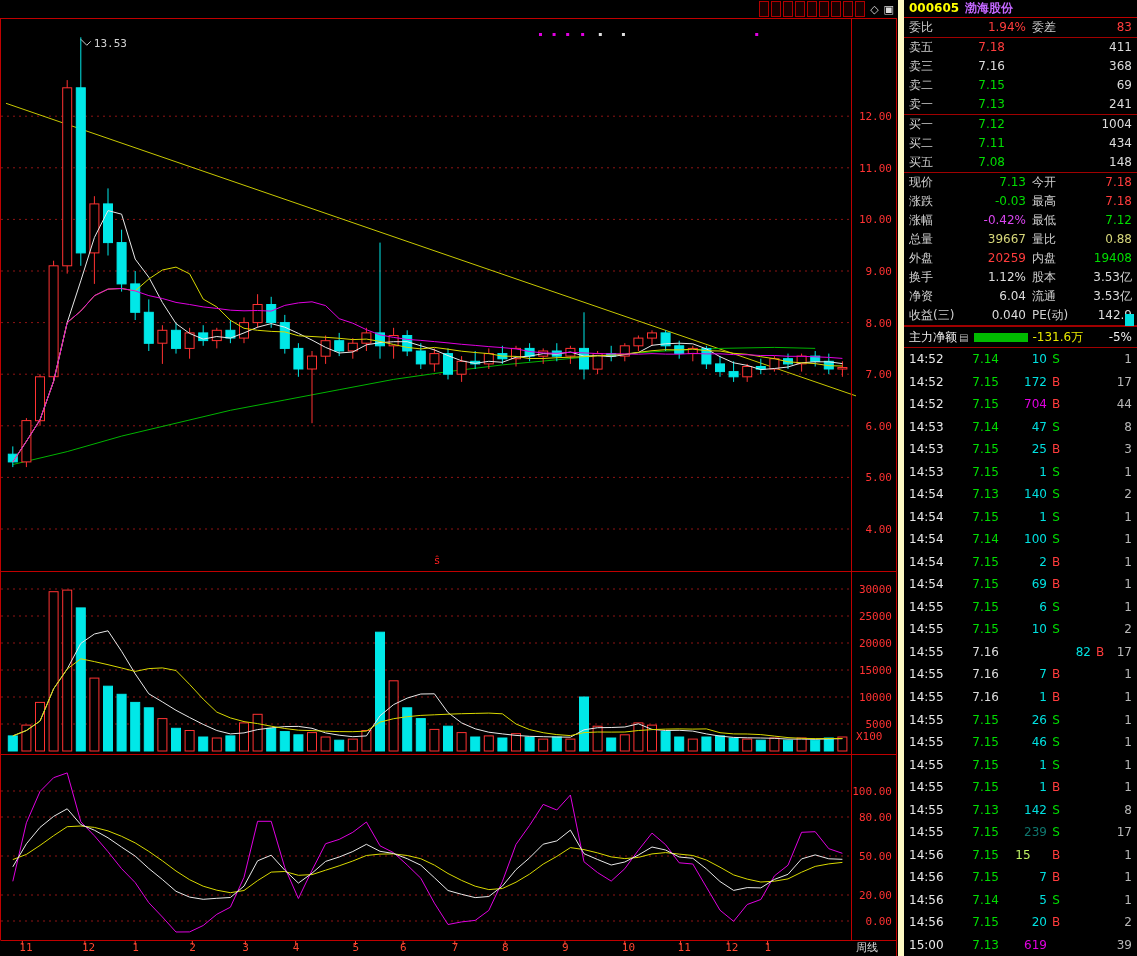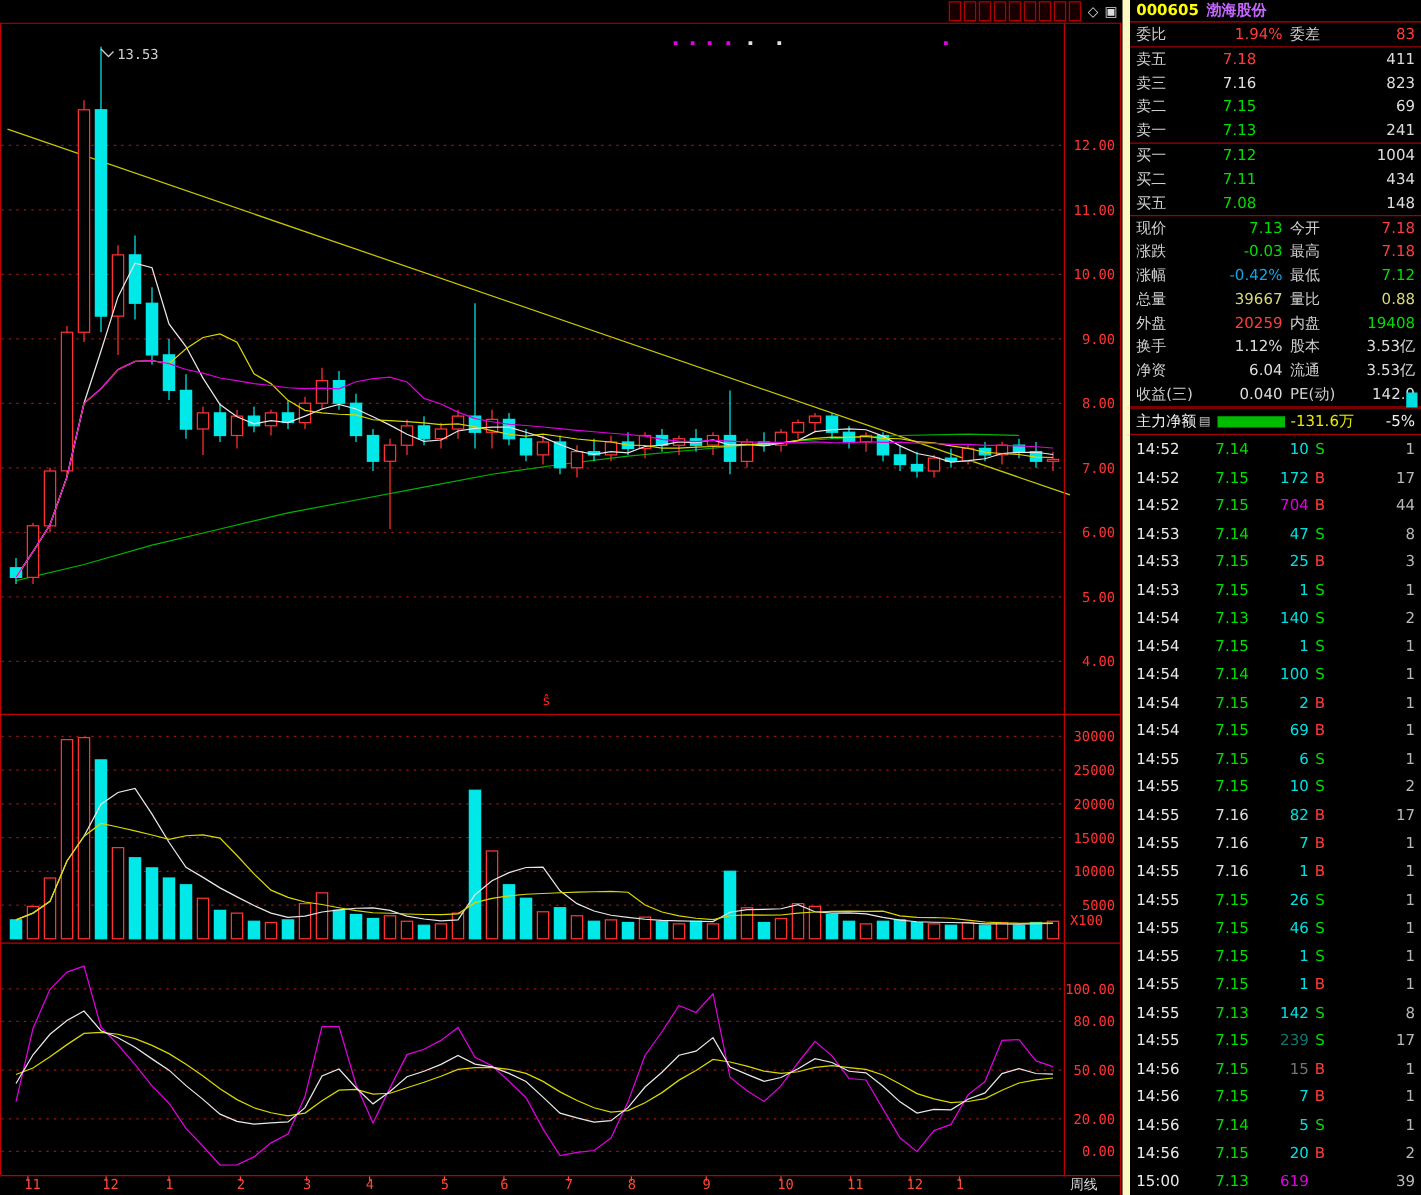--- a/index.html
+++ b/index.html
@@ -368,21 +368,21 @@
     <div>
 
     <div class="ladder-row">
         <span class="lbl">卖五</span>
         <span class="price" style="color: rgb(255, 60, 60);">7.18</span>
         <span class="vol">411</span>
       </div>
         <div class="ladder-row">
         <span class="lbl">卖三</span>
         <span class="price" style="color: rgb(220, 220, 220);">7.16</span>
-        <span class="vol">823</span>
+        <span class="vol">368</span>
       </div>
         <div class="ladder-row">
         <span class="lbl">卖二</span>
         <span class="price" style="color: rgb(0, 221, 0);">7.15</span>
         <span class="vol">69</span>
       </div>
         <div class="ladder-row">
         <span class="lbl">卖一</span>
         <span class="price" style="color: rgb(0, 221, 0);">7.13</span>
         <span class="vol">241</span>
@@ -417,21 +417,21 @@
         <span class="v2" style="color: rgb(255, 60, 60);">7.18</span>
       </div>
         <div class="row4">
         <span class="lbl l1">涨跌</span>
         <span class="v1" style="color: rgb(0, 221, 0);">-0.03</span>
         <span class="lbl l2">最高</span>
         <span class="v2" style="color: rgb(255, 60, 60);">7.18</span>
       </div>
         <div class="row4">
         <span class="lbl l1">涨幅</span>
-        <span class="v1" style="color: #0ea5e9;">-0.42%</span>
+        <span class="v1" style="color: #d946ef;">-0.42%</span>
         <span class="lbl l2">最低</span>
         <span class="v2" style="color: rgb(0, 221, 0);">7.12</span>
       </div>
         <div class="row4">
         <span class="lbl l1">总量</span>
         <span class="v1" style="color: rgb(214, 214, 122);">39667</span>
         <span class="lbl l2">量比</span>
         <span class="v2" style="color: rgb(214, 214, 122);">0.88</span>
       </div>
         <div class="row4">
@@ -558,21 +558,21 @@
         <div class="tick-row">
         <span class="t">14:55</span>
         <span class="p" style="color: rgb(0, 221, 0);">7.15</span>
         <span class="v" style="color: rgb(0, 224, 224);">10</span>
         <span class="bs" style="color: rgb(0, 221, 0);">S</span>
         <span class="n">2</span>
       </div>
         <div class="tick-row">
         <span class="t">14:55</span>
         <span class="p" style="color: rgb(220, 220, 220);">7.16</span>
-        <span class="v" style="color: rgb(0, 224, 224);">82</span>
+        <span class="v" style="color: rgb(0, 224, 224); margin-left: 44px;">82</span>
         <span class="bs" style="color: rgb(255, 60, 60);">B</span>
         <span class="n">17</span>
       </div>
         <div class="tick-row">
         <span class="t">14:55</span>
         <span class="p" style="color: rgb(220, 220, 220);">7.16</span>
         <span class="v" style="color: rgb(0, 224, 224);">7</span>
         <span class="bs" style="color: rgb(255, 60, 60);">B</span>
         <span class="n">1</span>
       </div>
@@ -621,21 +621,21 @@
         <div class="tick-row">
         <span class="t">14:55</span>
         <span class="p" style="color: rgb(0, 221, 0);">7.15</span>
         <span class="v" style="color: #0f766e;">239</span>
         <span class="bs" style="color: rgb(0, 221, 0);">S</span>
         <span class="n">17</span>
       </div>
         <div class="tick-row">
         <span class="t">14:56</span>
         <span class="p" style="color: rgb(0, 221, 0);">7.15</span>
-        <span class="v" style="color: #737373;">15</span>
+        <span class="v" style="color: #bef264; text-align: center;">15</span>
         <span class="bs" style="color: rgb(255, 60, 60);">B</span>
         <span class="n">1</span>
       </div>
         <div class="tick-row">
         <span class="t">14:56</span>
         <span class="p" style="color: rgb(0, 221, 0);">7.15</span>
         <span class="v" style="color: rgb(0, 224, 224);">7</span>
         <span class="bs" style="color: rgb(255, 60, 60);">B</span>
         <span class="n">1</span>
       </div>

